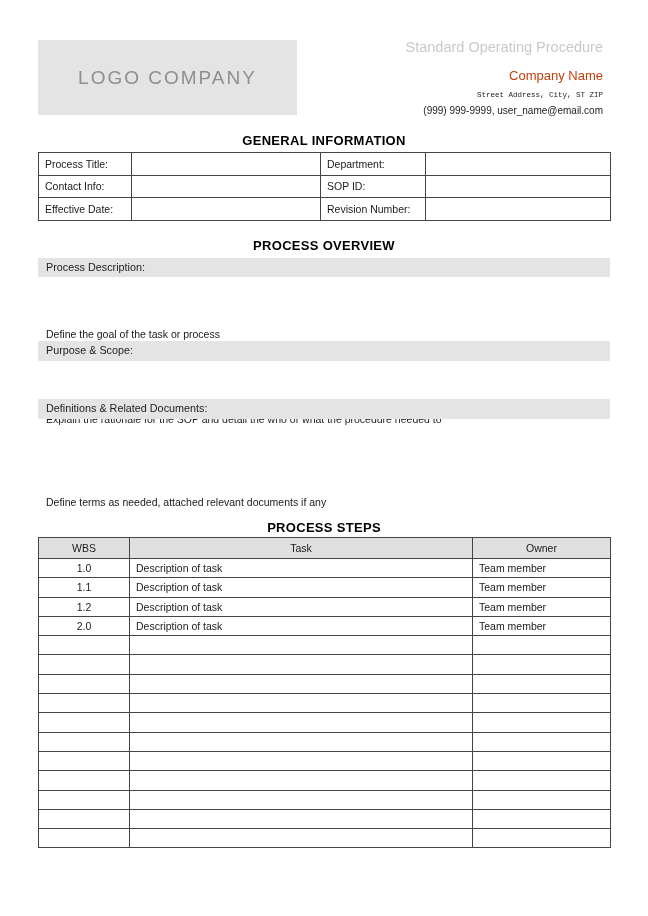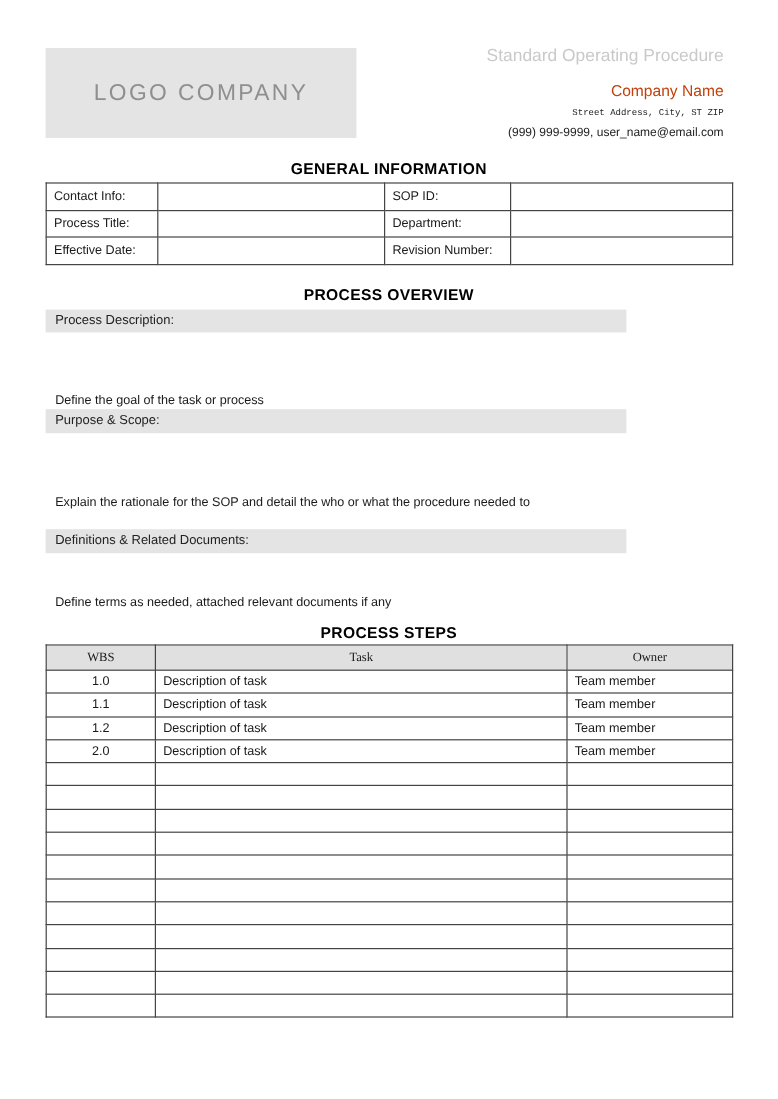--- a/index.html
+++ b/index.html
@@ -72,46 +72,46 @@
   }
 
   .gi-table { top: 152px; }
   .gi-table tr { height: 22.66px; }
   .gi-table col.c-lbl1 { width: 93px; }
   .gi-table col.c-val1 { width: 189px; }
   .gi-table col.c-lbl2 { width: 105px; }
   .gi-table col.c-val2 { width: 185px; }
 
   .ps-table { top: 537px; }
-  .ps-table thead tr { height: 21px; font-family: Liberation Serif, serif; }
+  .ps-table thead tr { height: 21px; }
   .ps-table tbody tr { height: 19.3px; }
   .ps-table th {
     background: #e0e0e0;
     text-align: center;
     padding: 0;
   }
   .ps-table col.c-wbs   { width: 91px; }
   .ps-table col.c-task  { width: 343px; }
   .ps-table col.c-owner { width: 138px; }
   .ps-table td.cell-wbs { text-align: center; padding: 0; }
 
   
   .bar {
     position: absolute;
-    left: 38px; width: 484px; height: 19.5px;
+    left: 38px; width: 572px; height: 19.5px;
     background: #e4e4e4;
     font-size: 10.8px;
     line-height: 19.5px;
     color: #222222;
     padding-left: 8px;
     box-sizing: border-box;
   }
   .bar1 { top: 257.5px; }
   .bar2 { top: 341px; }
-  .bar3 { top: 441px; }
+  .bar3 { top: 399px; }
   .body-text {
     position: absolute;
     left: 46px; width: 556px;
     font-size: 10.5px;
     line-height: 13px;
     color: #1a1a1a;
     margin-top: 44px;
   }
   .body1 { top: 284px; }
   .body2 { top: 368.5px; }
@@ -135,29 +135,29 @@
   <div class="section-title gi-title">GENERAL INFORMATION</div>
   <table class="gi-table">
     <colgroup>
         <col class="c-lbl1">
         <col class="c-val1">
         <col class="c-lbl2">
         <col class="c-val2">
       </colgroup>
     <tbody>
       <tr>
+        <td>Process Title:</td>
+        <td></td>
+        <td>Department:</td>
+        <td></td>
+      </tr>
+      <tr>
         <td>Contact Info:</td>
         <td></td>
         <td>SOP ID:</td>
-        <td></td>
-      </tr>
-      <tr>
-        <td>Process Title:</td>
-        <td></td>
-        <td>Department:</td>
         <td></td>
       </tr>
       <tr>
         <td>Effective Date:</td>
         <td></td>
         <td>Revision Number:</td>
         <td></td>
       </tr>
     </tbody>
   </table>

